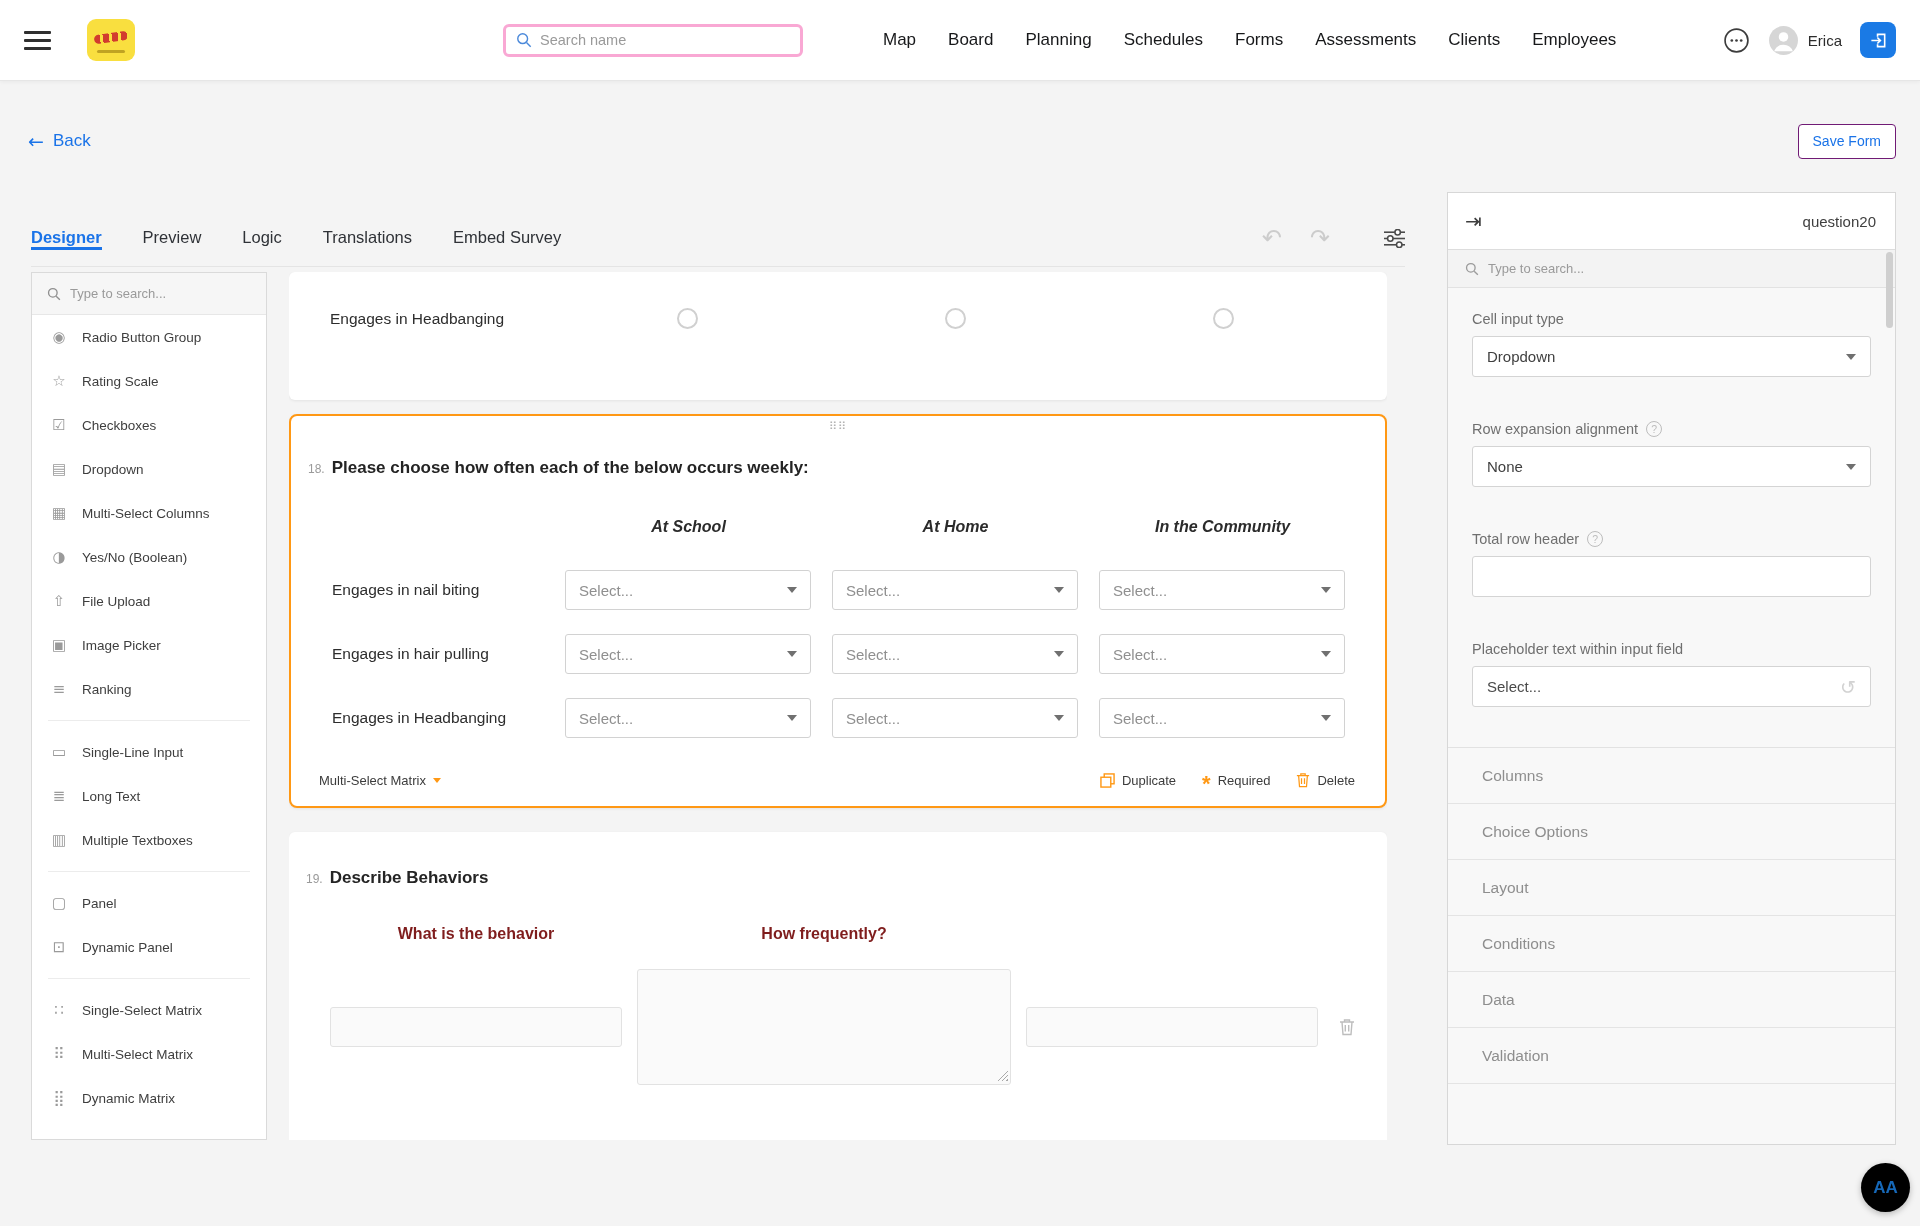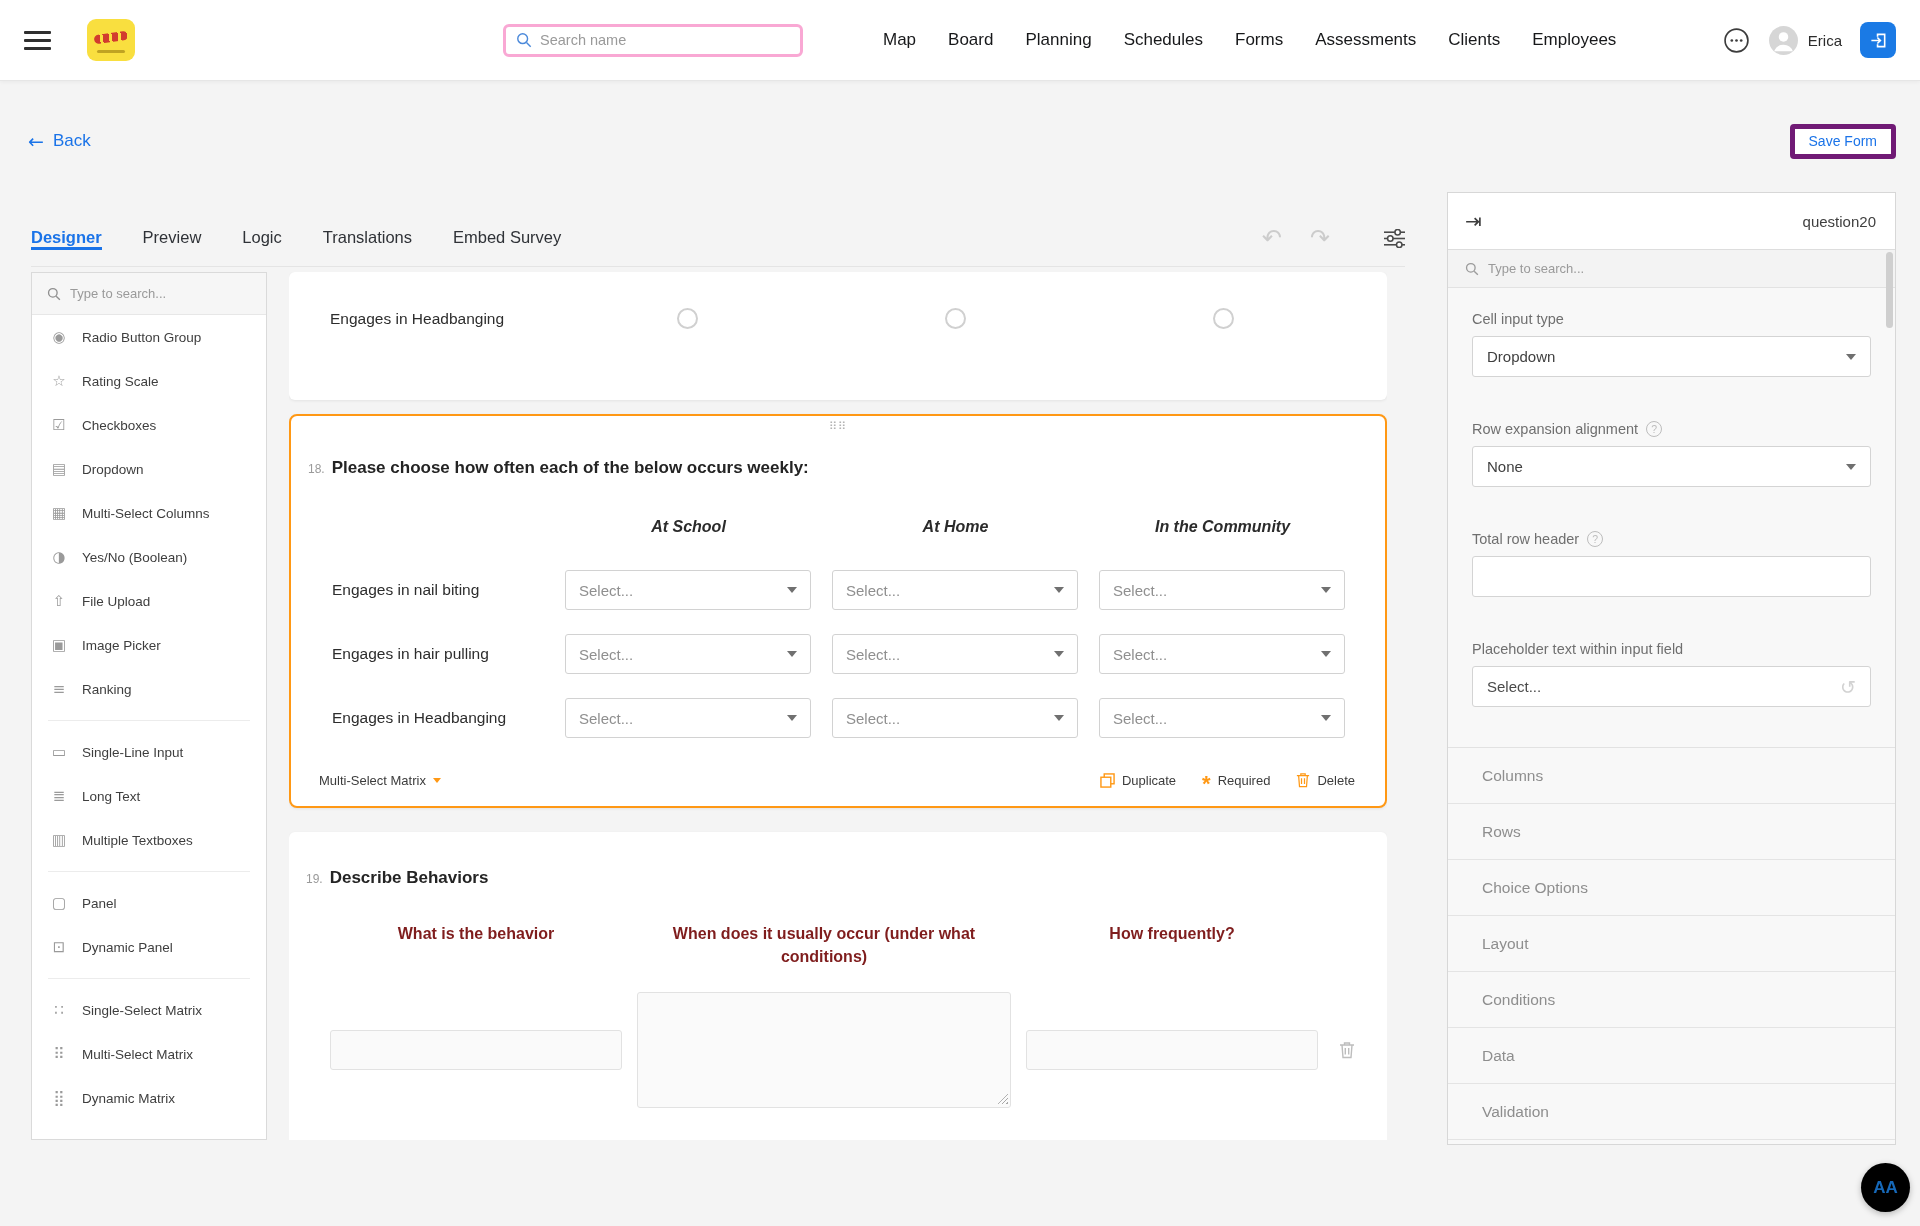--- a/index.html
+++ b/index.html
@@ -29,21 +29,21 @@
   .user { display:flex; align-items:center; gap:9px; cursor:pointer; }
   .user-name { font-size:15px; color:#2c2c2c; }
   .logout-btn { width:36px; height:36px; border-radius:8px; background:#1a7ae5; border:none;
                 display:flex; align-items:center; justify-content:center; cursor:pointer; }
 
   
   .action-row { position:absolute; top:121px; left:28px; right:24px; height:40px;
                 display:flex; justify-content:space-between; align-items:center; }
   .back-link { display:flex; gap:9px; align-items:center; color:#1a73e8; font-size:17px; text-decoration:none; cursor:pointer; }
   .back-arrow { font-size:19px; }
-  .save-btn { min-width:97px; height:35px; background:#fff; border:5px solid #701a75; color:#1a73e8;
+  .save-btn { min-width:97px; height:35px; background:#fff; border:1px solid #701a75; color:#1a73e8;
               border-radius:4px; font-size:14px; font-family:inherit; cursor:pointer; padding:0 14px; }
 
   
   .tabsbar { position:absolute; top:210px; left:31px; width:1374px; height:57px;
              display:flex; align-items:center; border-bottom:1px solid #e4e4e4; }
   .tab { display:flex; align-items:center; font-size:16.5px; color:#2f3237; margin-right:41px;
          cursor:pointer; border-bottom:3px solid transparent; padding-top:2px; }
   .tab.active { color:#1a73e8; font-weight:700; border-bottom-color:#1a73e8; }
   .tab-icons { margin-left:auto; display:flex; align-items:center; gap:28px; }
   .hist-icon { font-size:24px; color:#cccccc; cursor:pointer; }
@@ -431,21 +431,20 @@
       </div>
     </section>
 
     <section class="card card-q19">
       <div class="q-title-row">
         <span class="q-num">19.</span>
         <span class="q-title">Describe Behaviors</span>
       </div>
       <div class="q19-grid q19-headers">
         <div class="q19-header">What is the behavior</div>
-        <div class="q19-header">When does it usually occur (under what conditions)</div>
         <div class="q19-header">How frequently?</div>
         <div></div>
       </div>
       <div class="q19-grid q19-inputs">
         <input class="q19-input" style="">
         <div class="ta-wrap">
           <textarea class="q19-textarea" style=""></textarea>
         </div>
         <input class="q19-input" style="">
         <span class="trash-gray">
@@ -503,21 +502,20 @@
         <span class="pp-label">Placeholder text within input field</span>
       </div>
       <div class="pp-field last">
         <input value="Select..." style="">
         <span class="reset-icon glyph">↺</span>
       </div>
     </div>
 
     <div class="pp-sections">
       <div class="pp-section">Columns</div>
-      <div class="pp-section">Rows</div>
       <div class="pp-section">Choice Options</div>
       <div class="pp-section">Layout</div>
       <div class="pp-section">Conditions</div>
       <div class="pp-section">Data</div>
       <div class="pp-section">Validation</div>
     </div>
   </aside>
 
   <button class="float-aa">AA</button>
 

